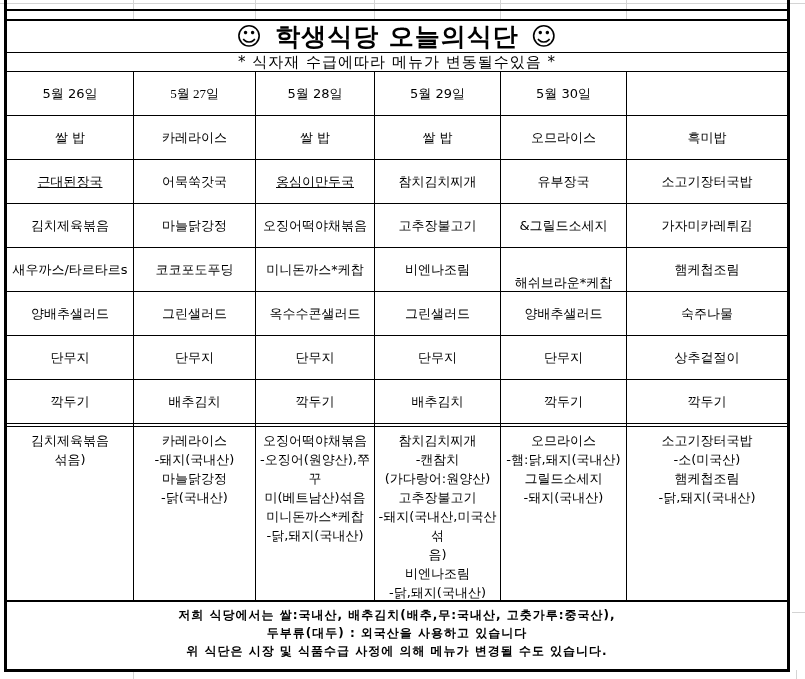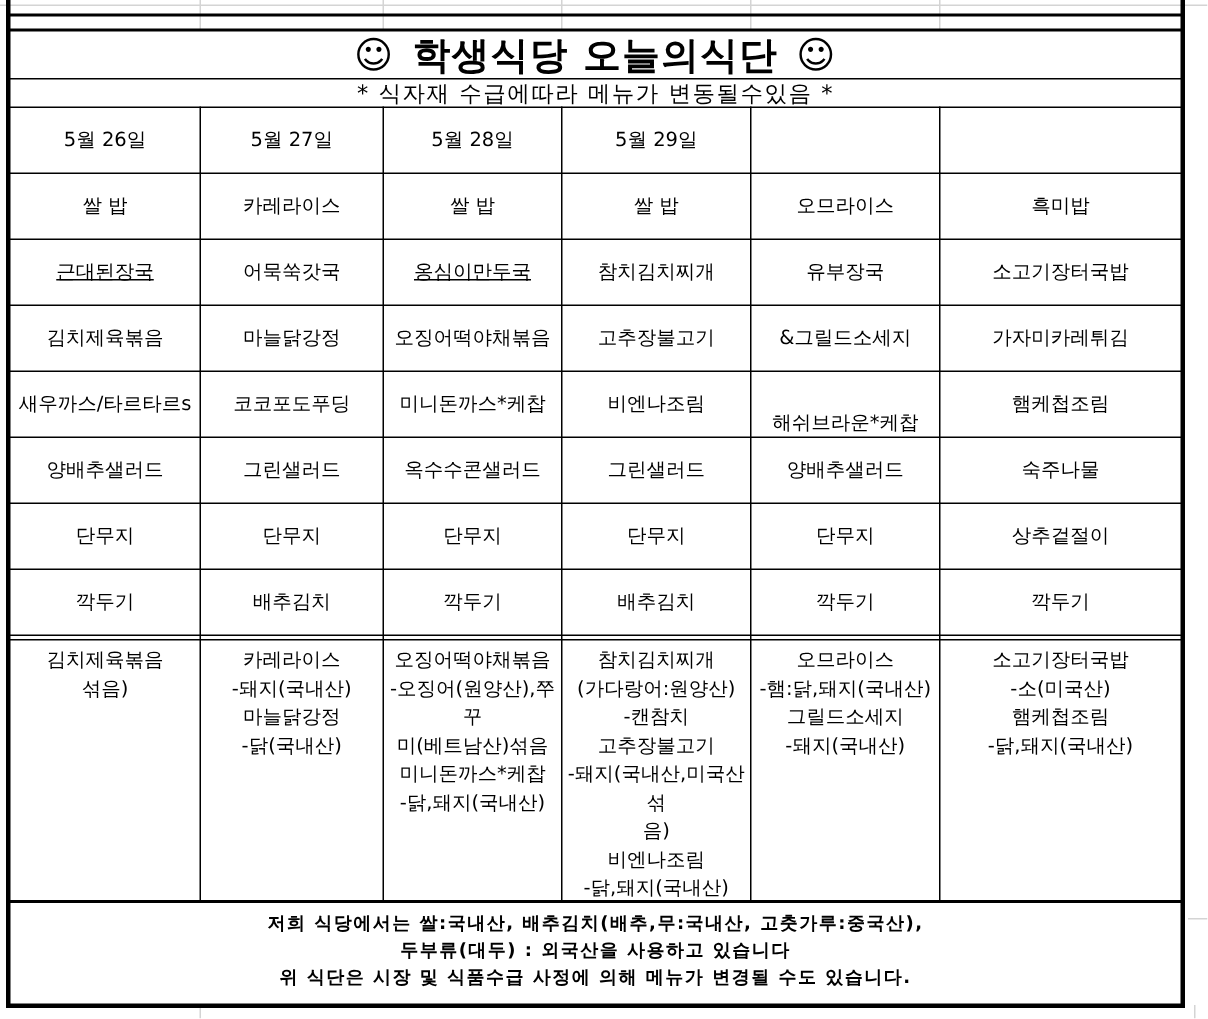--- a/index.html
+++ b/index.html
@@ -64,28 +64,31 @@
   <div class="title">
     <span>☺</span>
     <span style="margin:0 12px;">학생식당 오늘의식단</span>
     <span>☺</span>
   </div>
   <div class="subtitle">* 식자재 수급에따라 메뉴가 변동될수있음 *</div>
 
   <div class="cell" style="left:3px;top:72px;width:126px;height:43px;text-align:center;">
       <span>5월 26일</span>
     </div>
-  <div class="cell" style="left:130px;top:72px;width:121px;height:43px;">
+  <div class="cell" style="left:130px;top:72px;width:121px;height:43px;font-family:Liberation Serif, serif;">
       <span>5월 27일</span>
     </div>
   <div class="cell" style="left:252px;top:72px;width:118px;height:43px;">
       <span>5월 28일</span>
     </div>
   <div class="cell" style="left:371px;top:72px;width:125px;height:43px;">
       <span>5월 29일</span>
+    </div>
+  <div class="cell" style="left:497px;top:72px;width:125px;height:43px;">
+      <span>5월 30일</span>
     </div>
 
   <div id="menu-grid">
       <div class="cell" style="left: 3px; top: 116px; width: 126px; height: 43px;">
         <span>쌀 밥</span>
       </div>
       <div class="cell" style="left: 130px; top: 116px; width: 121px; height: 43px;">
         <span>카레라이스</span>
       </div>
       <div class="cell" style="left: 252px; top: 116px; width: 118px; height: 43px;">
@@ -222,22 +225,22 @@
   </div>
   <div class="origin" style="left:252px;width:118px;">
     <div>오징어떡야채볶음</div>
     <div>-오징어(원양산),쭈꾸</div>
     <div>미(베트남산)섞음</div>
     <div>미니돈까스*케찹</div>
     <div>-닭,돼지(국내산)</div>
   </div>
   <div class="origin" style="left:371px;width:125px;">
     <div>참치김치찌개</div>
+    <div>-캔참치</div>
     <div>(가다랑어:원양산)</div>
-    <div>-캔참치</div>
     <div>고추장불고기</div>
     <div>-돼지(국내산,미국산섞</div>
     <div>음)</div>
     <div>비엔나조림</div>
     <div>-닭,돼지(국내산)</div>
   </div>
   <div class="origin" style="left:497px;width:125px;">
     <div>오므라이스</div>
     <div>-햄:닭,돼지(국내산)</div>
     <div>그릴드소세지</div>

